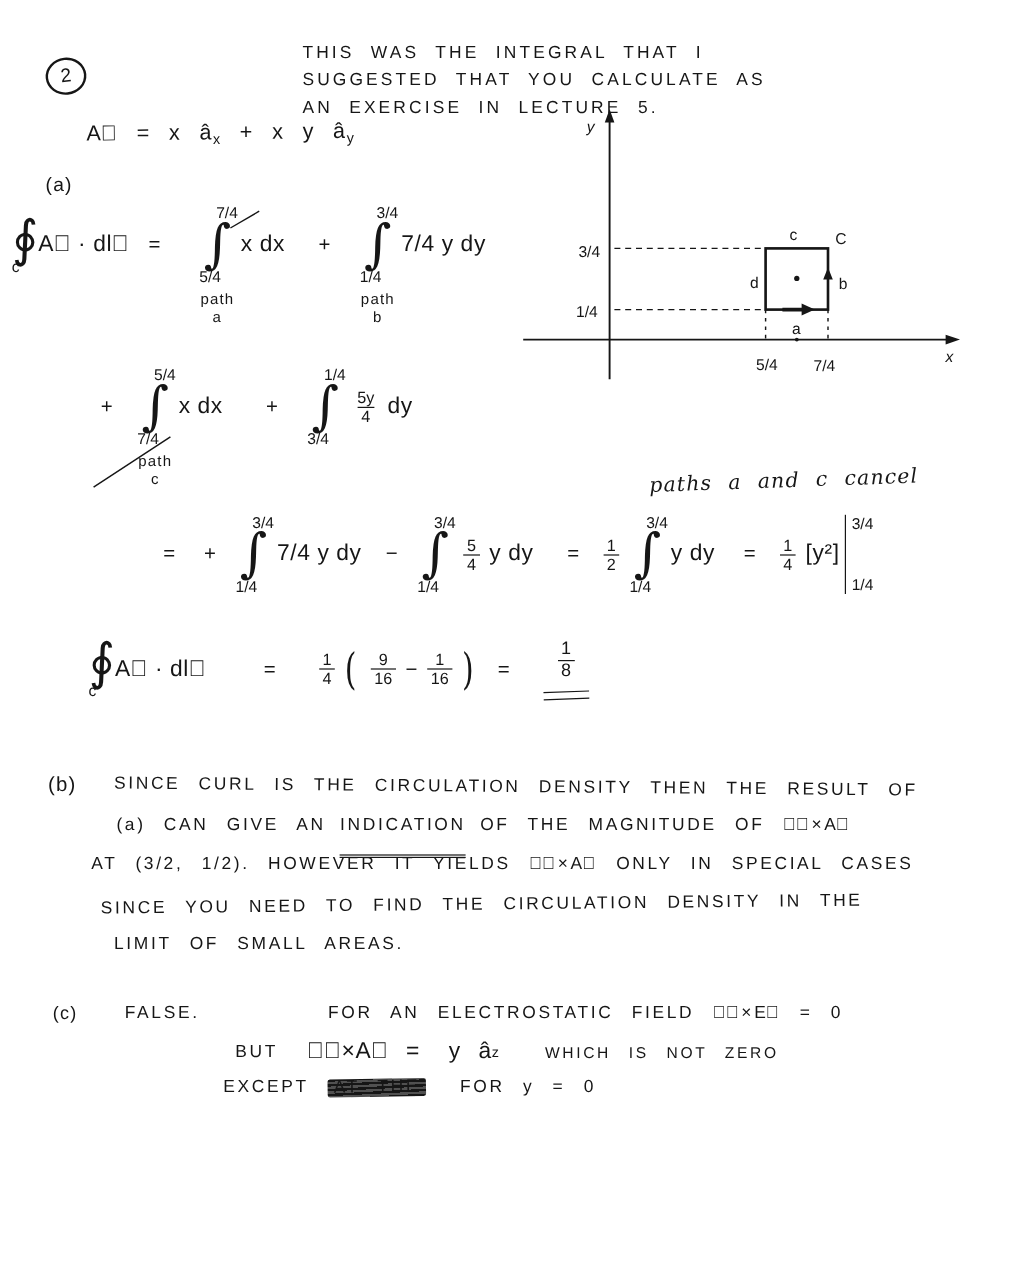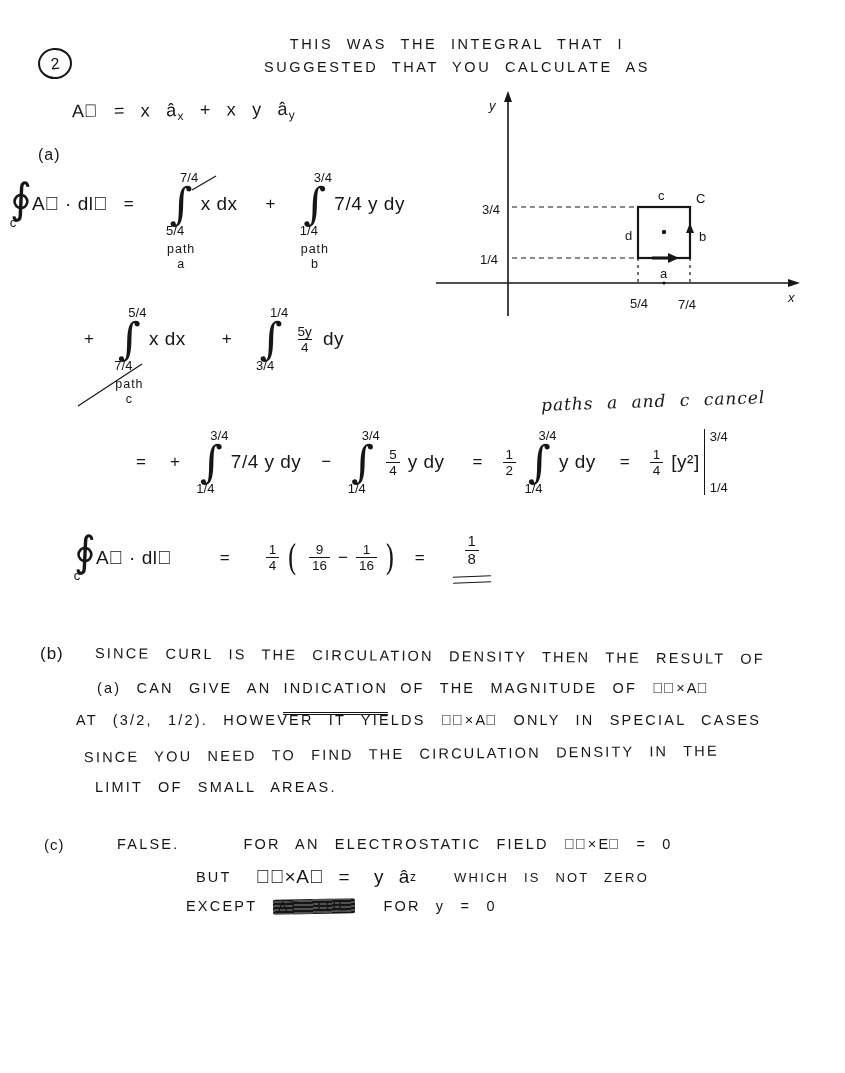--- a/index.html
+++ b/index.html
@@ -9,21 +9,21 @@
     font-family:"Liberation Sans", sans-serif;
   }
   
   .pagenum {
     position:absolute; left:38px; top:48px; width:30px; height:27px;
     border:2px solid #161616; border-radius:50%;
     display:flex; align-items:center; justify-content:center;
     font-size:16px; transform:rotate(-6deg);
   }
   
-  .header { position:absolute; left:252px; top:33px; width:410px; text-align:center;
+  .header { position:absolute; left:252px; top:33px; width:410px; 
     font-size:14.5px; letter-spacing:2.6px; word-spacing:7px; line-height:23px; }
   .header div { white-space:nowrap; }
   
   .vf { position:absolute; left:72px; top:100px; font-size:18px; letter-spacing:1.2px; word-spacing:9px; white-space:nowrap; }
   .ss { font-size:12px; vertical-align:-4px; }
   .plabel { position:absolute; font-size:16px; letter-spacing:1px; }
   
   .eqrow { position:absolute; display:flex; align-items:center; white-space:nowrap; }
   .og { display:inline-flex; flex-direction:column; align-items:center; line-height:1; }
   .osg { font-family:"DejaVu Serif", serif; font-size:42px; line-height:.9; }
@@ -65,20 +65,21 @@
 </head>
 <body>
 
 <div class="page">
 
   <div class="pagenum">2</div>
 
   <div class="header">
     <div>THIS WAS THE INTEGRAL THAT I</div>
     <div>SUGGESTED THAT YOU CALCULATE AS</div>
+    <div>AN EXERCISE IN LECTURE 5.</div>
   </div>
 
   <div class="vf tilt1">
     <span>A⃗  =   x â</span><span class="ss">x</span>
     <span>+   x y â</span><span class="ss">y</span>
   </div>
 
   <div class="plabel" style="left:38px; top:146px;">(a)</div>
 
   <div class="eqrow" style="left:10px; top:171px;">
@@ -247,21 +248,21 @@
   <div class="btxt" style="left:97px; top:680px;">
     <span>(a)  CAN  GIVE  AN</span>
     <span class="u2 gap12">INDICATION</span>
     <span class="gap12">OF THE MAGNITUDE OF  ∇⃗×A⃗</span>
   </div>
   <div class="btxt" style="left:76px; top:712px;">AT (3/2, 1/2).   HOWEVER IT YIELDS  ∇⃗×A⃗  ONLY IN SPECIAL CASES</div>
   <div class="btxt tilt1" style="left:84px; top:746px;">SINCE YOU NEED TO FIND THE CIRCULATION DENSITY IN THE</div>
   <div class="btxt" style="left:95px; top:779px;">LIMIT OF SMALL AREAS.</div>
 
   <div class="plabel" style="left:44px; top:836px; font-size:15px;">(c)</div>
-  <div class="btxt" style="left:117px; top:836px;">
+  <div class="btxt" style="left:104px; top:836px;gap:43px;">
     <span>FALSE.</span>
     <span style="margin-left:64px">FOR AN ELECTROSTATIC FIELD   ∇⃗×E⃗ = 0</span>
   </div>
   <div class="btxt" style="left:196px; top:866px; align-items:center;">
     <span>BUT</span>
     <span class="bigmx gap24">∇⃗×A⃗  =</span>
     <span class="bigmx gap24">y â</span>
       <span class="ss">z</span>
     <span class="gap36" style="font-size:13px">WHICH IS NOT ZERO</span>
   </div>

